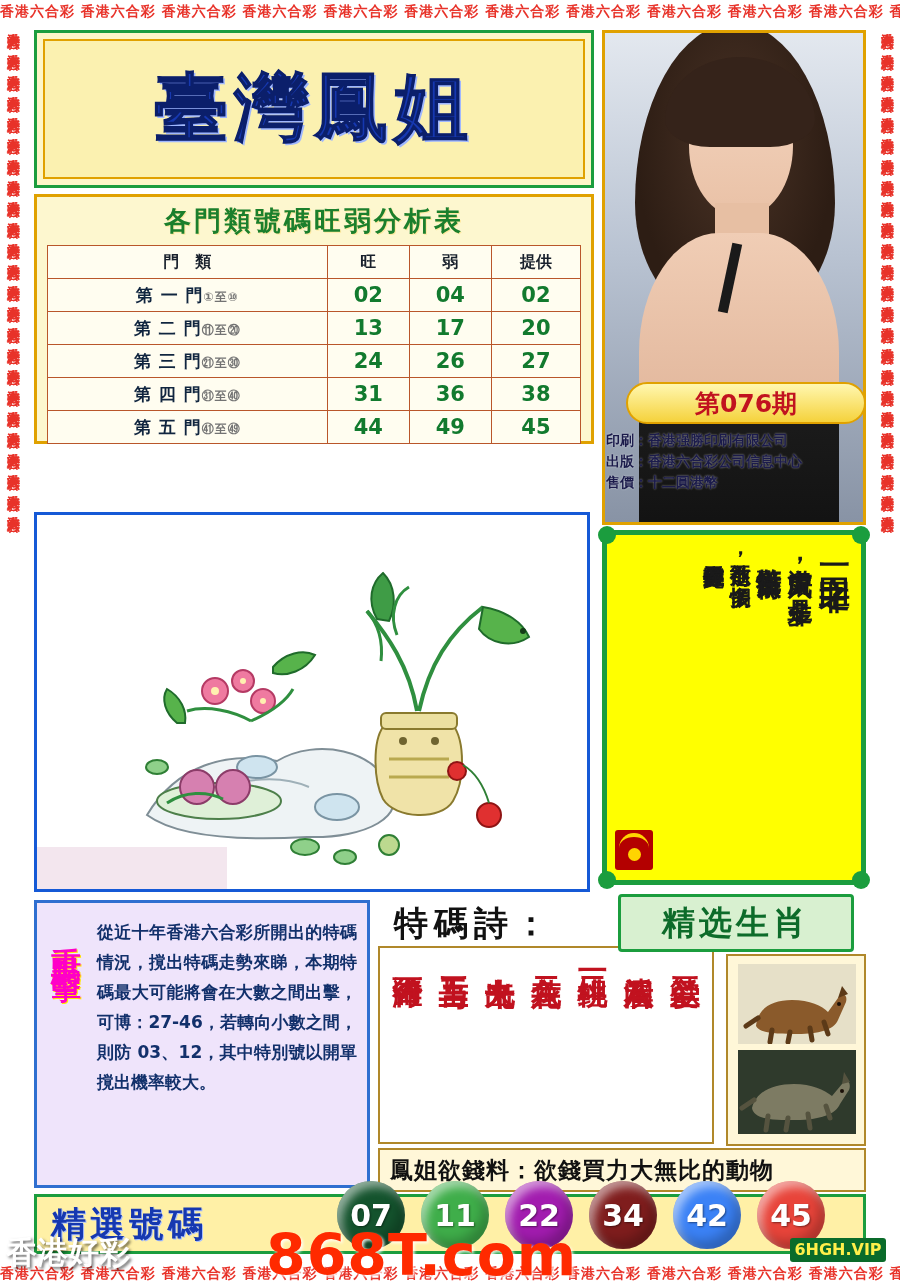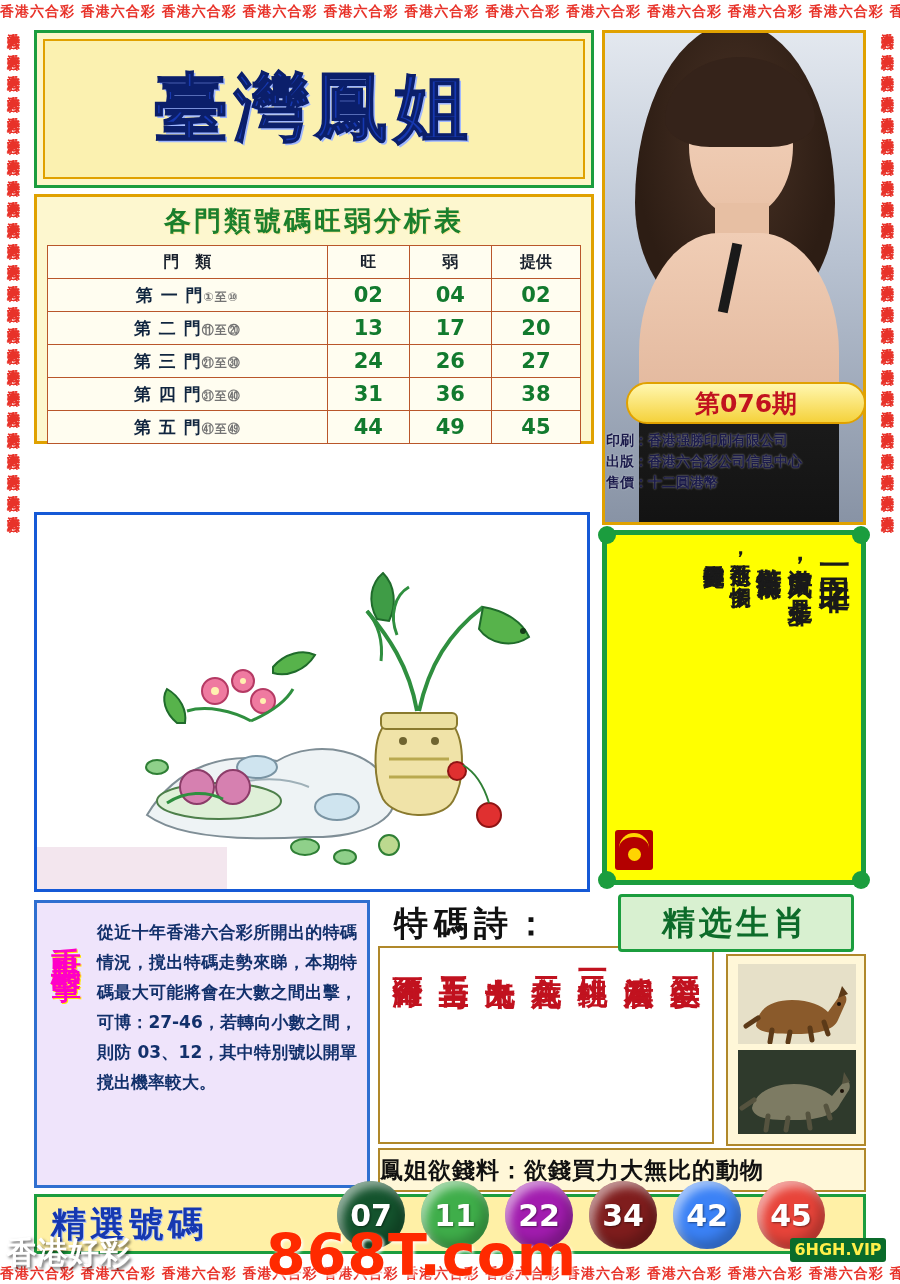--- a/index.html
+++ b/index.html
@@ -203,21 +203,21 @@
     background:#fff7d8;border:2px solid #b0882a;box-sizing:border-box;
   }
   .animal{position:absolute;}
   .horse{left:10px;top:8px;width:118px;height:80px;}
   .wolf{left:10px;top:94px;width:118px;height:84px;}
   
   .fj{
     position:absolute;left:352px;top:1126px;width:488px;height:44px;
     background:#fff7d8;border:2px solid #b0882a;box-sizing:border-box;
     font-family:"DejaVu Sans", sans-serif;font-size:23px;font-weight:bold;color:#111;
-    line-height:40px;padding-left:0;letter-spacing:1px;
+    line-height:40px;padding-left:10px;letter-spacing:1px;
   }
   
   .btm{
     position:absolute;left:8px;top:1172px;width:832px;height:60px;
     background:#fff0a6;border:3px solid #1b9d3e;box-sizing:border-box;
   }
   .btm-title{
     position:absolute;left:14px;top:4px;
     font-family:"DejaVu Sans", sans-serif;font-size:35px;font-weight:bold;
     color:#1638b0;letter-spacing:4px;text-shadow:1px 1px 0 #a9c0ff;

